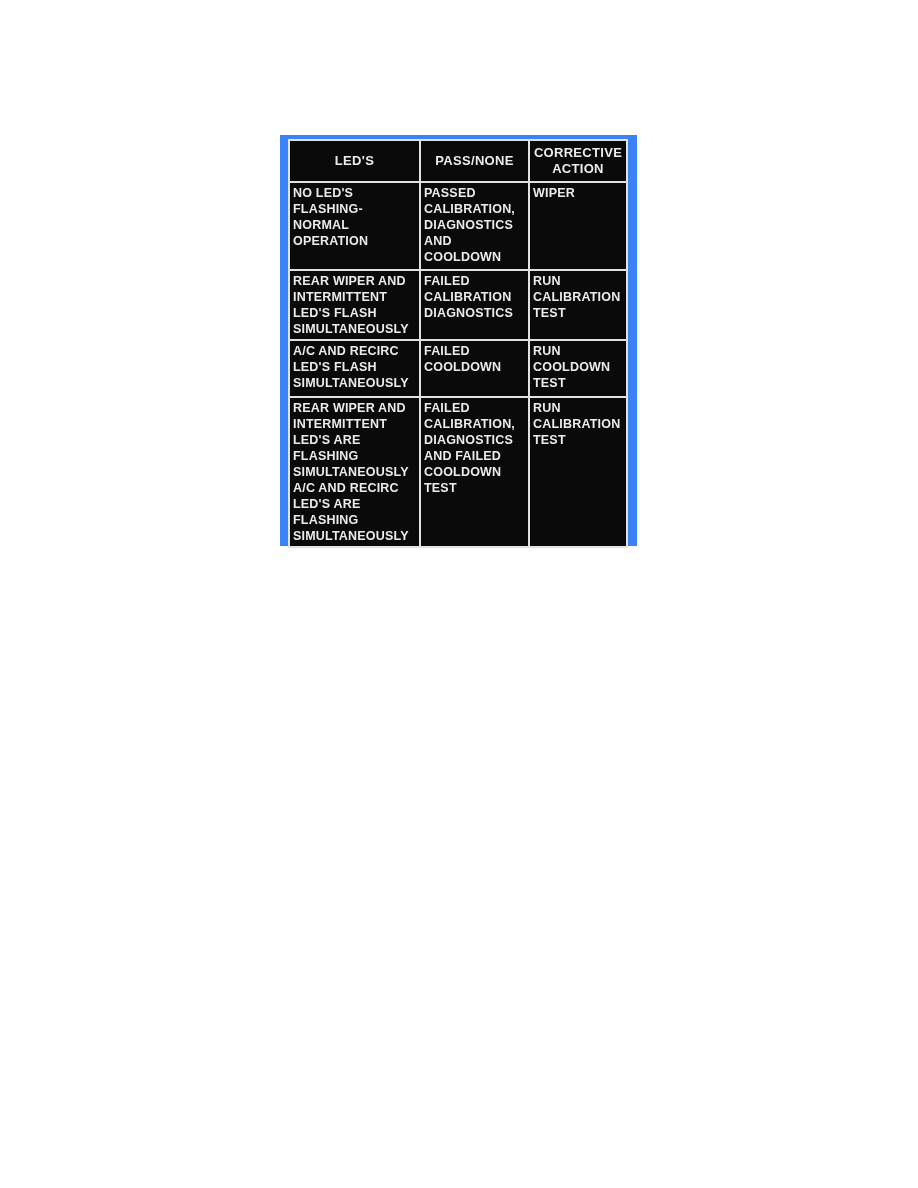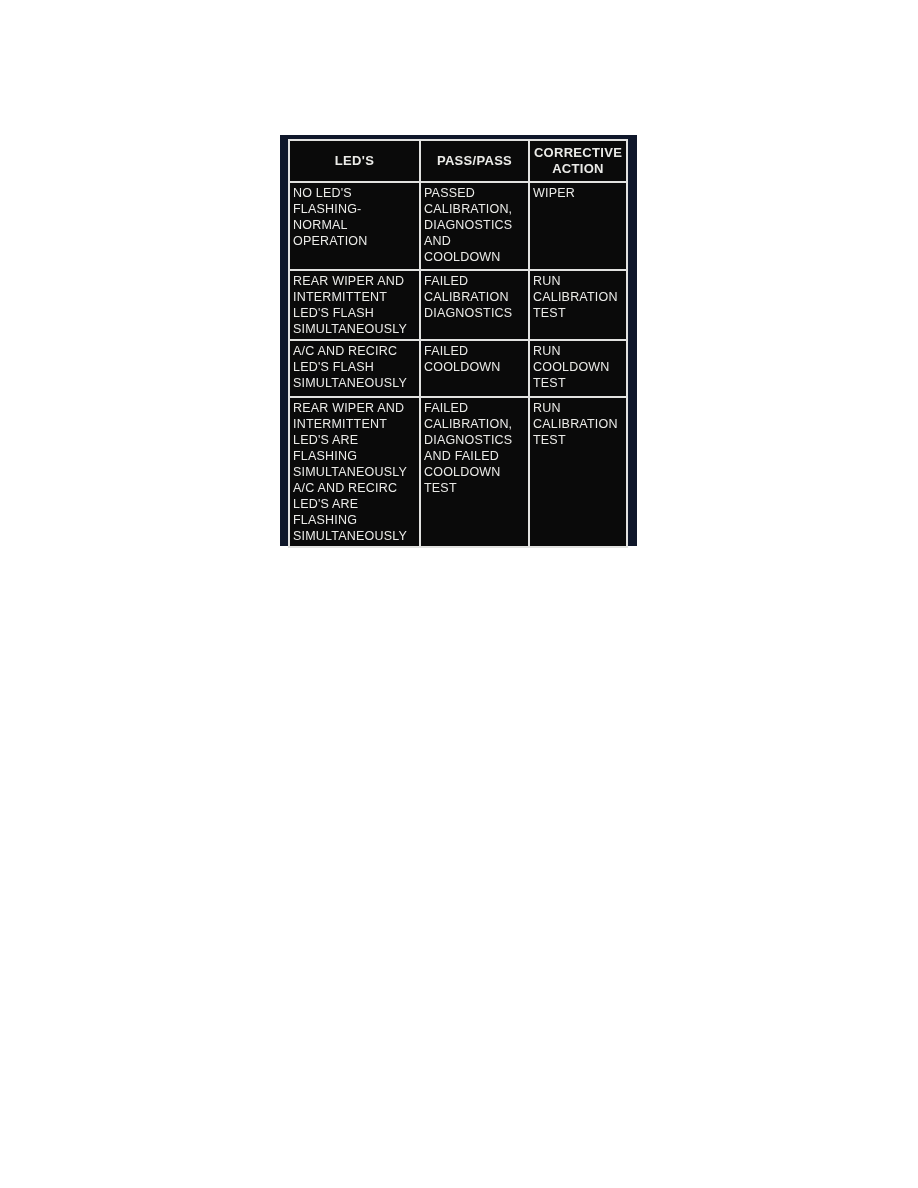--- a/index.html
+++ b/index.html
@@ -15,21 +15,21 @@
     overflow: hidden;
     font-family: "Liberation Sans", sans-serif;
   }
   
   .scan {
     position: absolute;
     left: 280px;
     top: 135px;
     width: 357px;
     height: 411px;
-    background: #0f172a;
+    background: #3b82f6;
     box-sizing: border-box;
     padding: 4px 0 0 8px;
     filter: blur(0.3px);
   }
   table.led-table {
     border-collapse: collapse;
     table-layout: fixed;
     width: 338px;
     background: #0a0a0a;
   }
@@ -48,21 +48,21 @@
     line-height: 16px;
     font-weight: bold;
     text-align: center;
     vertical-align: middle;
     letter-spacing: 0.3px;
     padding: 1px 2px;
   }
   .led-table td {
     font-size: 12.5px;
     line-height: 16px;
-    font-weight: normal;
+    font-weight: bold;
     text-align: left;
     vertical-align: top;
     letter-spacing: 0.2px;
     padding: 2px 2px 2px 3px;
   }
   tr.r-header { height: 42px; }
   tr.r0 { height: 88px; }
   tr.r1 { height: 66px; }
   tr.r2 { height: 57px; }
   tr.r3 { height: 150px; }
@@ -74,21 +74,21 @@
   <div class="scan">
     <table class="led-table">
       <colgroup>
         <col class="c-leds">
         <col class="c-pass">
         <col class="c-corr">
       </colgroup>
       <thead>
         <tr class="r-header">
           <th>LED'S</th>
-          <th>PASS/PASS</th>
+          <th>PASS/NONE</th>
           <th>CORRECTIVE
 ACTION</th>
         </tr>
       </thead>
       <tbody>
         <tr class="r0">
           <td>NO LED'S
 FLASHING-
 NORMAL
 OPERATION</td>

